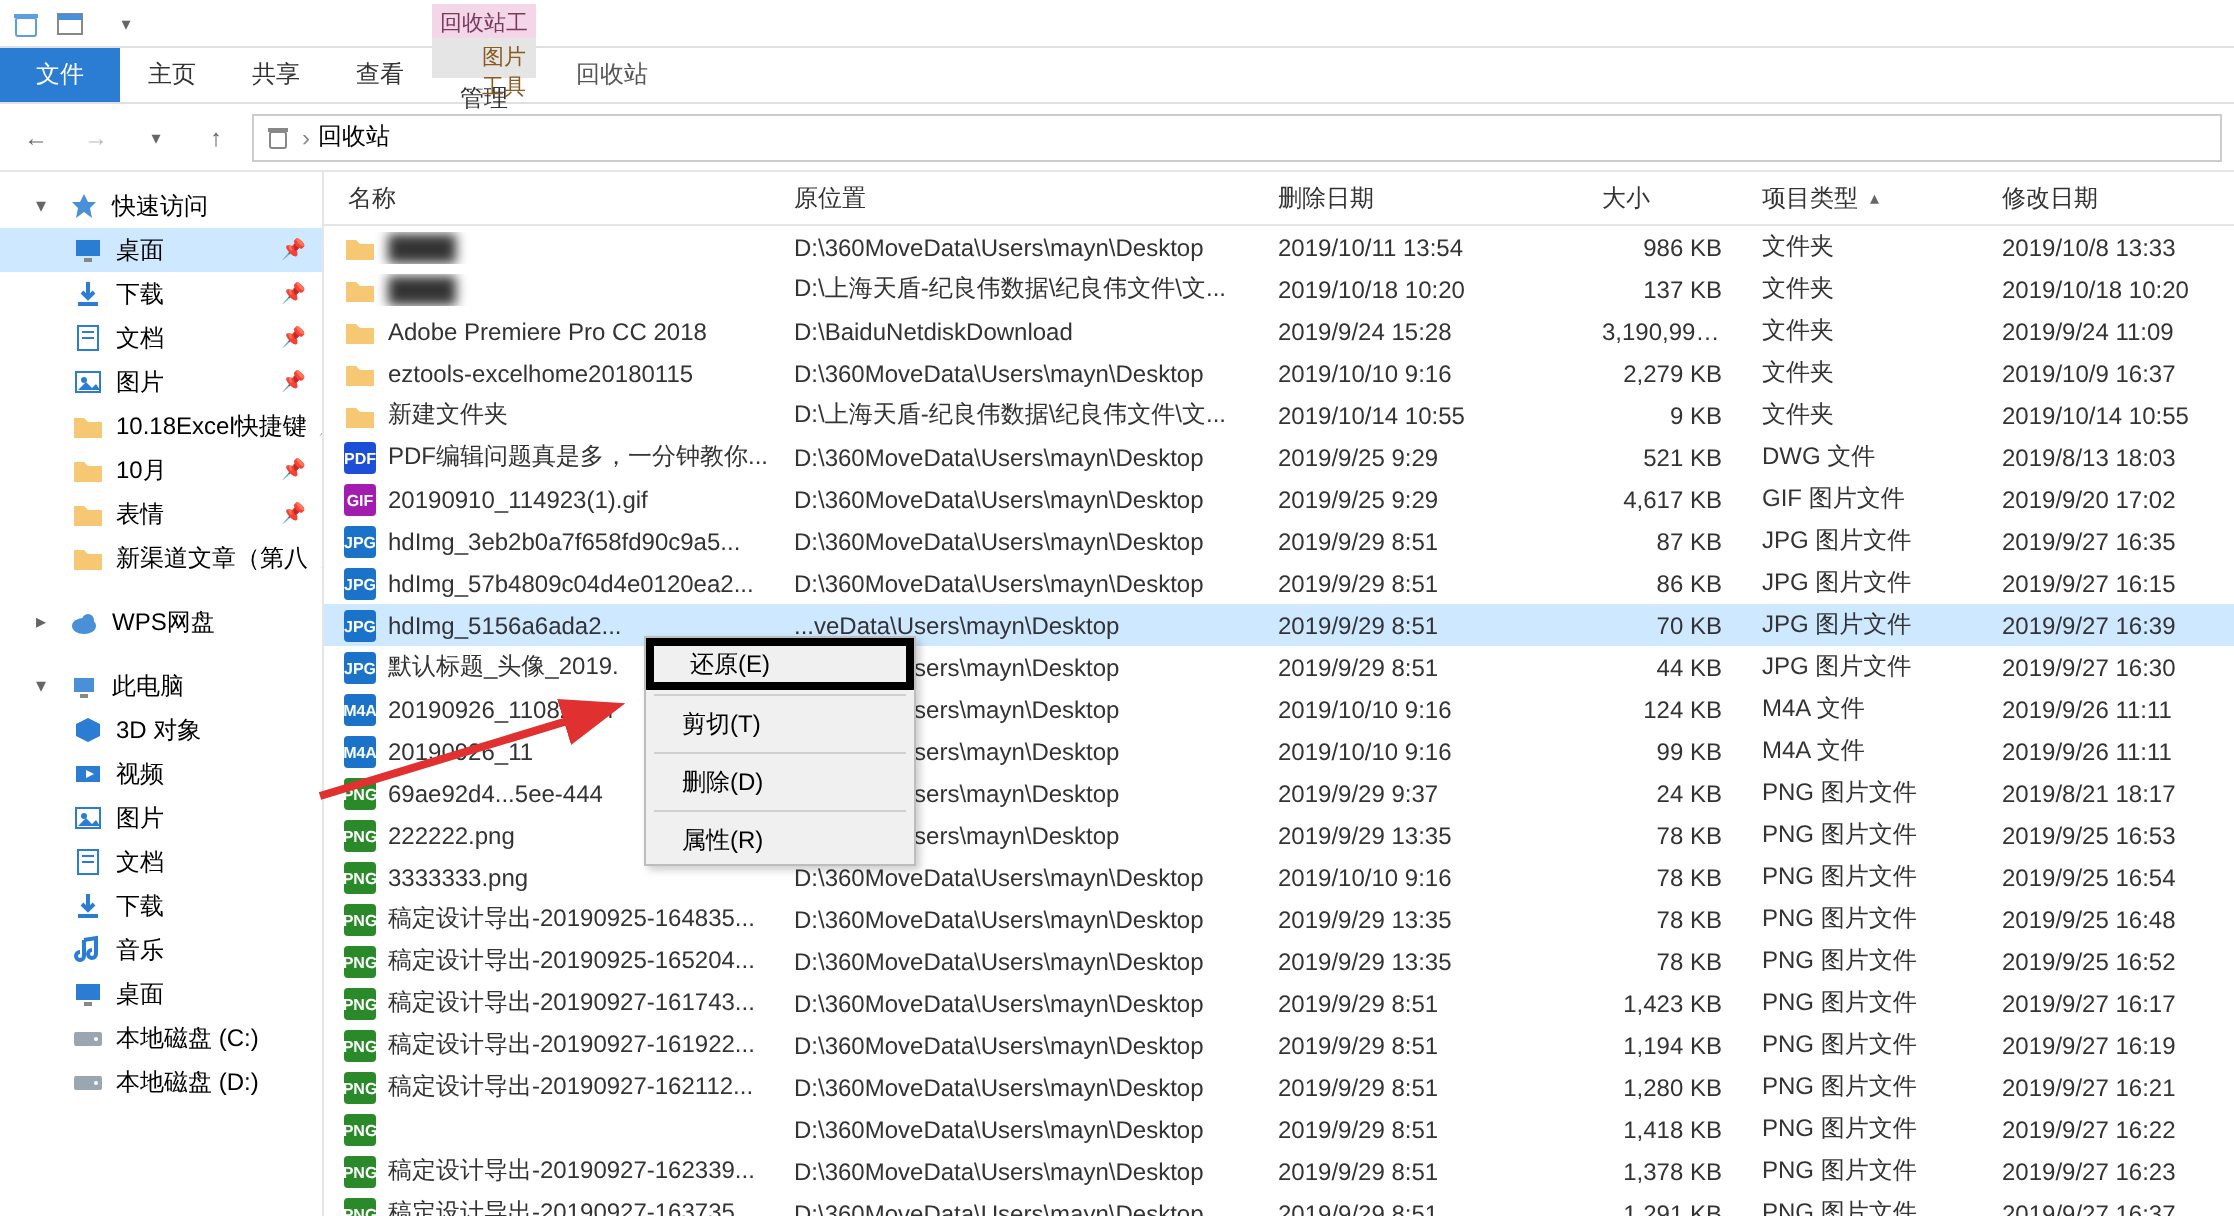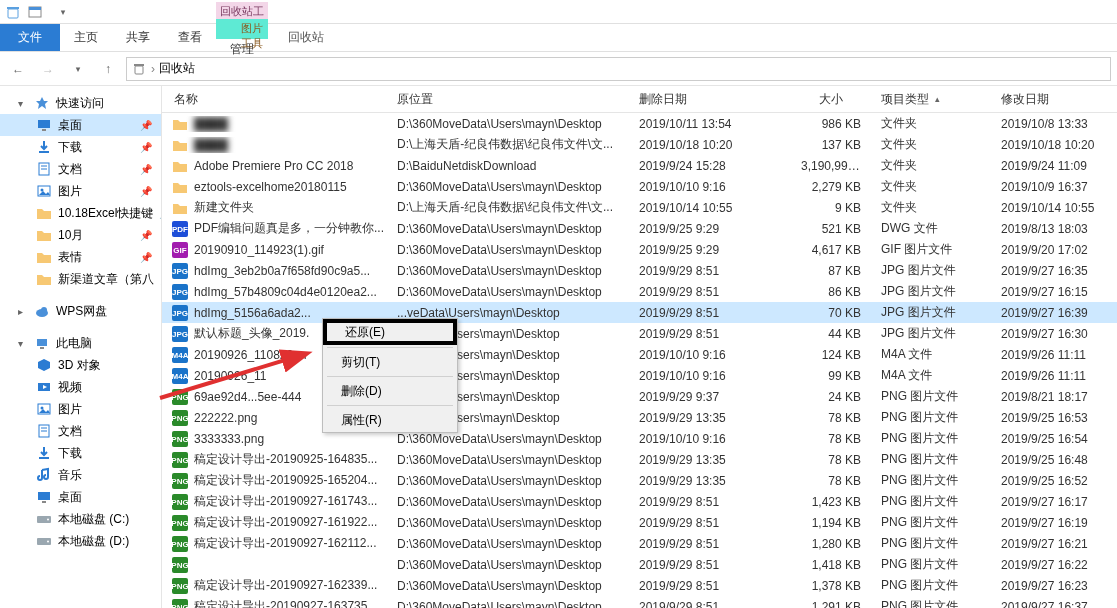--- a/index.html
+++ b/index.html
@@ -8,21 +8,21 @@
 .titlebar { height: 24px; background: #fff; display: flex; align-items: center; padding: 0 4px; border-bottom: 1px solid #e0e0e0; }
 .qat-icon { width: 18px; height: 18px; margin-right: 4px; display: inline-flex; align-items: center; justify-content: center; }
 .qat-sep { width: 6px; }
 
 .ribbon-tabs { height: 28px; display: flex; align-items: stretch; border-bottom: 1px solid #e0e0e0; background: #fff; }
 .ribbon-tab { padding: 0 14px; display: flex; align-items: center; color: #333; cursor: pointer; }
 .ribbon-tab.file { background: #2b7cd3; color: #fff; padding: 0 18px; }
 .ribbon-tab.contextual { position: relative; }
 .contextual-group { position: absolute; top: -22px; left: 0; right: 0; height: 20px; text-align: center; font-size: 11px; padding-top: 2px; }
 .ctx-pink { background: #f3d6e8; color: #7a3a60; }
-.ctx-orange { background: #5eead4; color: #8a5a20; padding-left: 20px; }
+.ctx-orange { background: #e5e5e5; color: #8a5a20; padding-left: 20px; }
 
 .contextual-wrap { display: flex; align-items: flex-end; position: relative; flex-direction: column; }
 .ribbon-title { margin-left: 20px; display: flex; align-items: center; color: #555; }
 
 .addrbar { height: 34px; display: flex; align-items: center; border-bottom: 1px solid #e5e5e5; padding: 0 6px; gap: 6px; }
 .nav-arrow { width: 24px; height: 24px; display: flex; align-items: center; justify-content: center; color: #666; cursor: pointer; }
 .crumb-box { flex: 1; height: 24px; border: 1px solid #ccc; display: flex; align-items: center; padding: 0 4px; gap: 4px; }
 .crumb-box .trash { width: 16px; height: 16px; display: inline-flex; align-items: center; justify-content: center; }
 
 .main { display: flex; height: calc(608px - 24px - 28px - 34px); }
@@ -35,21 +35,21 @@
 .side-item .pin { margin-left: auto; margin-right: 8px; color: #888; font-size: 10px; }
 .side-icon { width: 16px; height: 16px; display: inline-flex; align-items: center; justify-content: center; flex-shrink: 0; }
 .side-gap { height: 10px; }
 
 .content { flex: 1; display: flex; flex-direction: column; overflow: hidden; }
 .headers { height: 28px; display: flex; align-items: center; border-bottom: 1px solid #e5e5e5; color: #333; }
 .headers > div { padding-left: 8px; display: flex; align-items: center; gap: 6px; }
 .col-name { width: 227px; padding-left: 12px !important; }
 .col-orig { width: 242px; }
 .col-del  { width: 162px; }
-.col-size { width: 80px; justify-content: center; padding-right: 12px !important; }
+.col-size { width: 80px; justify-content: flex-start; padding-right: 12px !important; }
 .col-type { width: 120px; }
 .col-mod  { flex: 1; }
 .sort-ic { color: #666; font-size: 9px; }
 
 .rows { overflow: hidden; }
 .row { height: 21px; display: flex; align-items: center; color: #333; }
 .row.selected { background: #cde8ff; }
 .row > div { padding-left: 8px; white-space: nowrap; overflow: hidden; text-overflow: ellipsis; }
 .row .c-name { width: 227px; display: flex; align-items: center; gap: 6px; padding-left: 10px; }
 .row .c-orig { width: 242px; }

